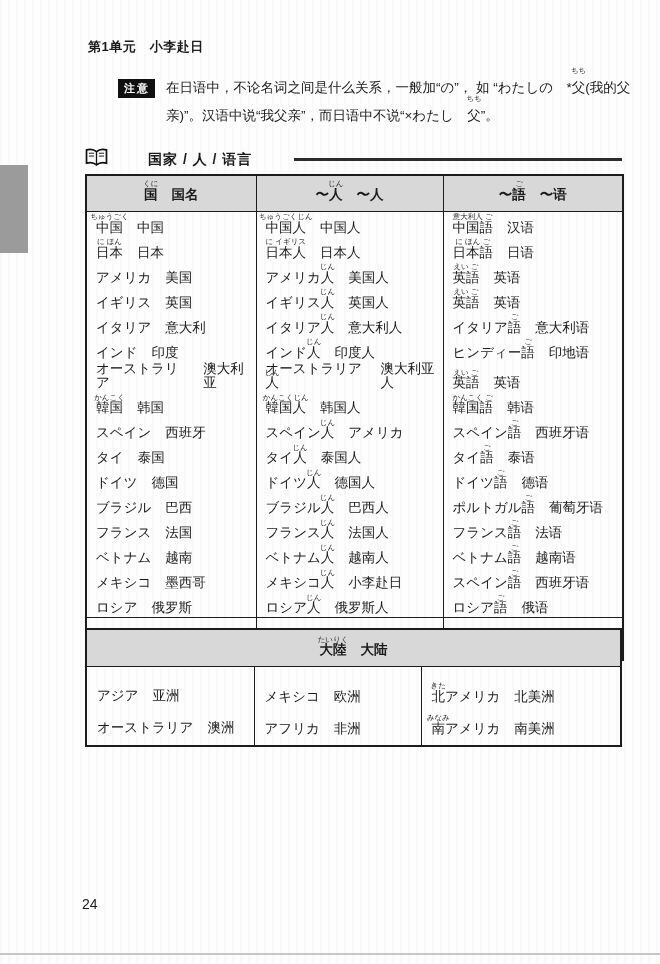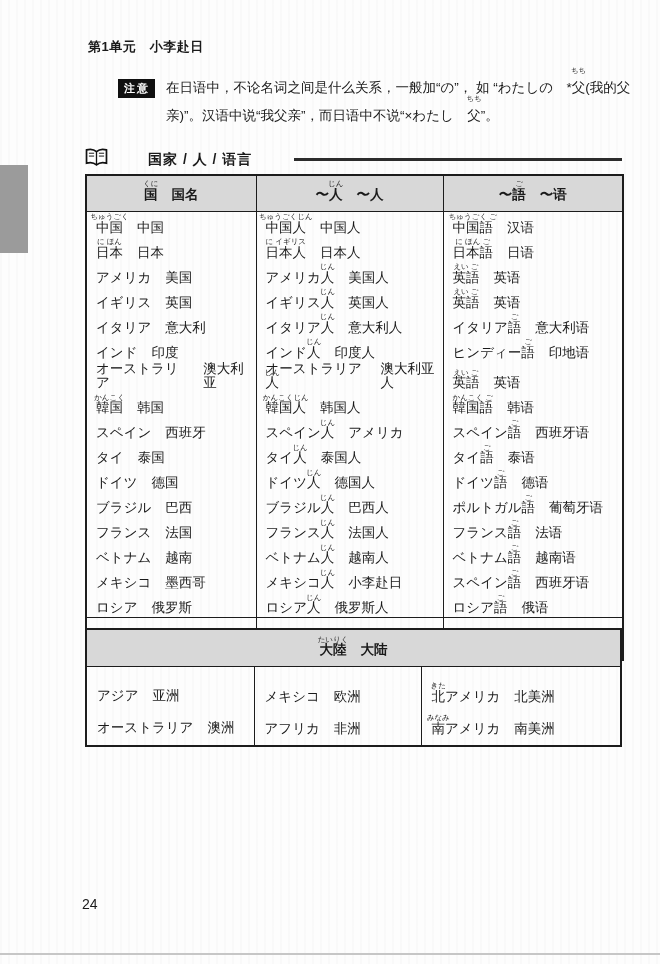--- a/index.html
+++ b/index.html
@@ -130,21 +130,21 @@
             </span>
           </td>
           <td>
             <span class="entry">
               <span class="jp"><span class="rb">中国人<span class="rt">ちゅうごくじん</span></span></span>
               <span class="cn">中国人</span>
             </span>
           </td>
           <td>
             <span class="entry">
-              <span class="jp"><span class="rb">中国語<span class="rt">ちゅうごく ご</span></span></span>
+              <span class="jp"><span class="rb">中国語<span class="rt">意大利人 ご</span></span></span>
               <span class="cn">汉语</span>
             </span>
           </td>
         </tr>
         <tr>
           <td>
             <span class="entry">
               <span class="jp"><span class="rb">日本<span class="rt">に ほん</span></span></span>
               <span class="cn">日本</span>
             </span>

